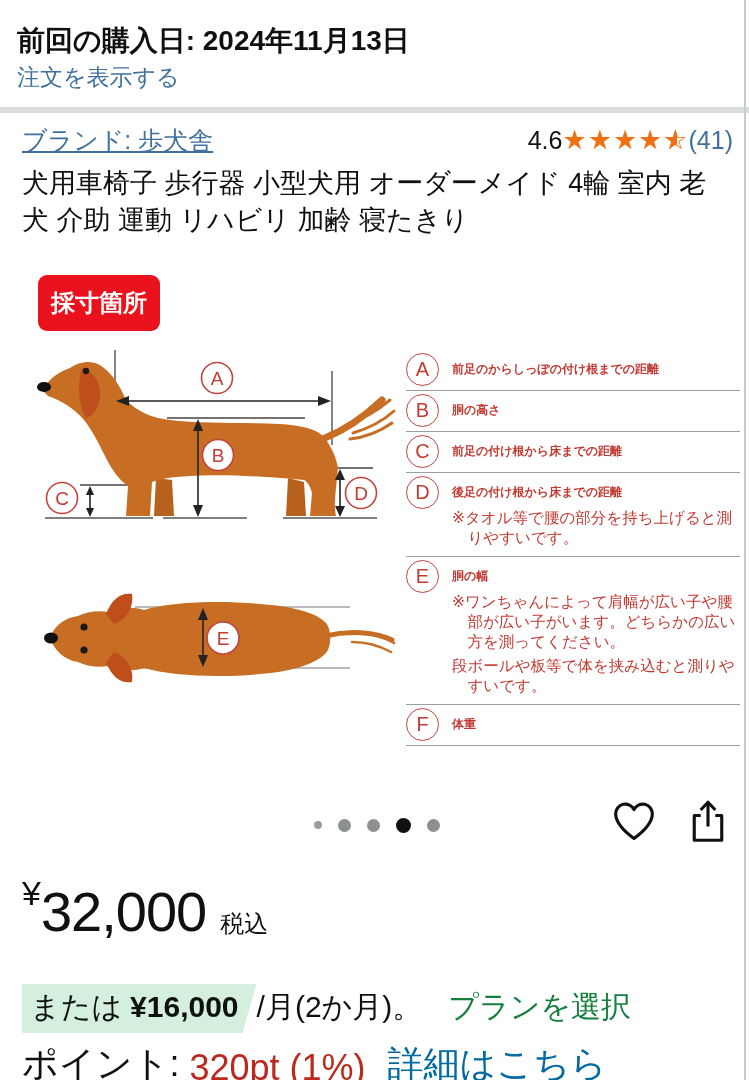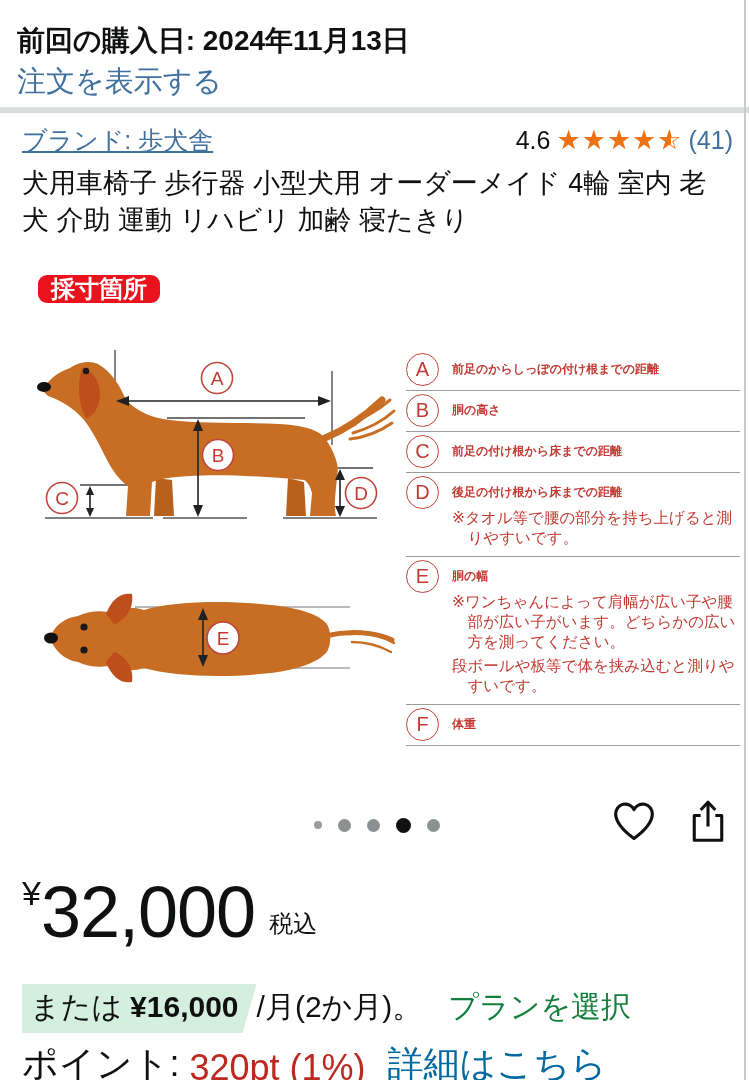--- a/index.html
+++ b/index.html
@@ -2,38 +2,38 @@
 <html><head>
 <meta charset="utf-8">
 <style>
   * { margin:0; padding:0; box-sizing:border-box; }
   html,body { background:#fff; }
   body { font-family:"Liberation Sans","DejaVu Sans",sans-serif; color:#0f1111; }
   .page { position:relative; width:749px; height:1080px; background:#fff; overflow:hidden; }
 
   
   .banner-label { position:absolute; left:17px; top:22px; font-size:28px; font-weight:bold; color:#0f1111; }
-  .banner-link  { position:absolute; left:17px; top:62px; font-size:29px; color:#40719e; cursor:pointer; }
+  .banner-link  { position:absolute; left:17px; top:62px; font-size:23px; color:#40719e; cursor:pointer; }
 
   .divider { position:absolute; left:0; top:107px; width:749px; height:6px; background:#d9dddd; }
 
   
   .brand-link { position:absolute; left:22px; top:124px; font-size:25px; color:#40719e; text-decoration:underline; cursor:pointer; }
-  .rating-row { position:absolute; right:16px; top:124px; font-size:25px; display:flex; align-items:center; gap:6px; }
+  .rating-row { position:absolute; right:16px; top:124px; font-size:25px; display:flex; align-items:center; }
   .rating-value { color:#0f1111; }
   .stars { color:#ee7112; font-size:27px; letter-spacing:1px; white-space:nowrap; }
   .star-half { position:relative; display:inline-block; color:#ee7112; }
   .star-half .star-outline { opacity:1; }
   .star-half .star-fill { position:absolute; left:0; top:0; width:55%; overflow:hidden; }
   .review-count { color:#40719e; cursor:pointer; }
 
   .title { position:absolute; left:22px; top:165px; width:706px; font-size:27px; line-height:37px; color:#0f1111; }
 
   
-  .badge { position:absolute; left:38px; top:275px; width:122px; height:28px; background:#e9121d; color:#fff;
+  .badge { position:absolute; left:38px; top:275px; width:122px; height:56px; background:#e9121d; color:#fff;
            font-size:24px; font-weight:bold; border-radius:9px; display:flex; align-items:center; justify-content:center; }
   .svg-side { position:absolute; left:20px; top:338px; }
   .svg-top  { position:absolute; left:20px; top:570px; }
 
   
   .mlist { position:absolute; left:406px; top:350px; width:334px; }
   .mitem { display:flex; gap:13px; padding:3px 0 4px; border-bottom:1px solid #9aa0a0; }
   .mcircle { width:33px; height:33px; flex:none; border:1.7px solid #c0443c; border-radius:50%;
              color:#c23b33; font-size:20px; display:flex; align-items:center; justify-content:center; background:#fff; }
   .mtext { flex:1; min-width:0; }
@@ -47,21 +47,21 @@
   .dot { width:13px; height:13px; border-radius:50%; background:#8d9091; }
   .dot.small { width:8px; height:8px; background:#9a9d9e; }
   .dot.active { width:15px; height:15px; background:#111; }
   .icon-btn { position:absolute; cursor:pointer; }
   .heart-btn { left:612px; top:800px; }
   .share-btn { left:686px; top:798px; }
 
   
   .price-row { position:absolute; left:22px; top:866px; display:flex; align-items:flex-start; }
   .price-symbol { font-size:34px; margin-top:8px; }
-  .price-amount { font-size:72px; line-height:92px; letter-spacing:-1px; font-weight:400; }
+  .price-amount { font-size:56px; line-height:92px; letter-spacing:-1px; font-weight:400; }
   .price-tax { font-size:24px; margin:42px 0 0 14px; color:#111; }
 
   
   .sub-row { position:absolute; left:22px; top:984px; font-size:30px; display:flex; align-items:baseline; }
   .sub-highlight { background:#d5efdf; padding:3px 18px 5px 8px; clip-path:polygon(0 0,100% 0,calc(100% - 14px) 100%,0 100%);text-align:center; }
   .sub-price { font-weight:bold; margin-left:8px; }
   .sub-suffix { }
   .sub-link { color:#15803d; margin-left:26px; cursor:pointer; }
 
   

